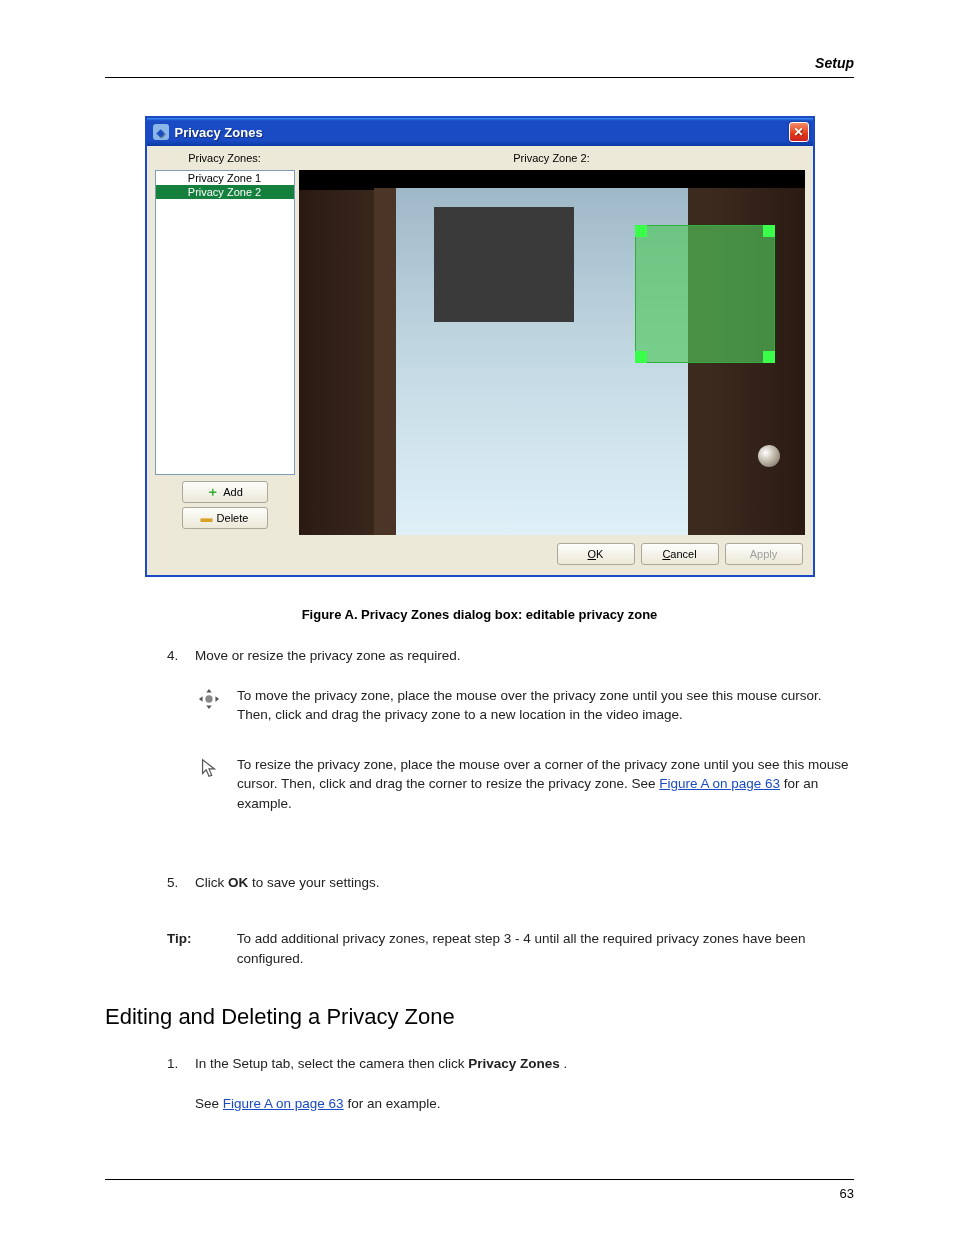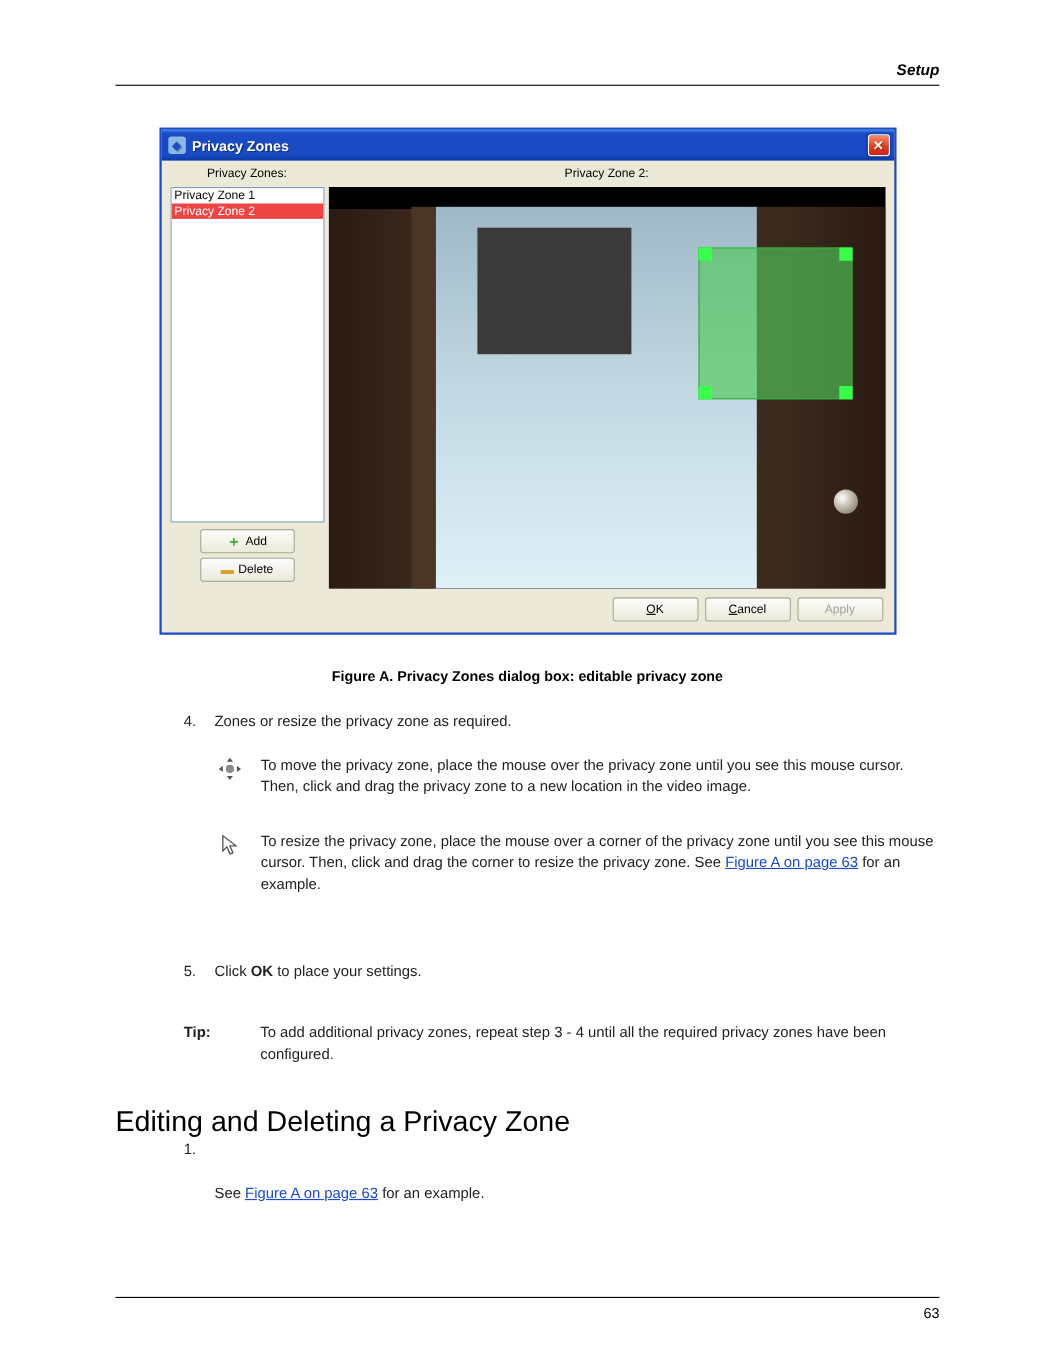--- a/index.html
+++ b/index.html
@@ -79,22 +79,22 @@
     font-family: Tahoma, sans-serif;
   }
   .listbox {
     background: #fff;
     border: 1px solid #7f9db9;
     height: 305px;
     overflow: hidden;
     font-size: 11px;
     font-family: Tahoma, sans-serif;
   }
-  .list-item { padding: 0 3px; line-height: 14px; }
-  .list-item.selected { background: #ef4444; color: #fff; }
+  .list-item { padding: 0 3px; line-height: 14px; text-align: center; }
+  .list-item.selected { background: #15803d; color: #fff; }
   .side-btns { margin-top: 6px; display:flex; flex-direction:column; gap:4px; align-items:center; }
   .winbtn {
     width: 86px;
     height: 22px;
     background: linear-gradient(to bottom, #fdfdfb, #ece9d8);
     border: 1px solid #aca899;
     border-radius: 3px;
     font-size: 11px;
     font-family: Tahoma, sans-serif;
     display: flex; align-items: center; justify-content: center;
@@ -149,21 +149,21 @@
   .indent { padding-left: 62px; }
   .step-row { display:flex; align-items:flex-start; margin-bottom: 30px; }
   .step-num { width: 28px; flex-shrink:0; }
   .step-bullets { list-style: none; padding-left: 0; }
   .step-bullets li { display:flex; gap:14px; margin-bottom: 30px; align-items:flex-start;margin-top:20px; }
   .bullet-icon { width: 28px; display:flex; justify-content:center; padding-top:2px; flex-shrink:0; }
   .last-para { margin-bottom: 36px; }
   .tip-row { display:flex; gap:31px; margin-bottom: 36px; }
   .tip-label { font-weight:bold; width:40px; }
   .link { color:#1a4bc4; text-decoration: underline; }
-  .h2 { font-size: 26px; font-weight: normal; font-family: "Segoe UI", Helvetica, sans-serif; }
+  .h2 { font-size: 22px; font-weight: normal; margin-bottom: 24px; font-family: "Segoe UI", Helvetica, sans-serif; }
 
   .move-cursor svg, .arrow-cursor svg { width:22px; height:22px; }
 
   .footer-rule {
     border:none; border-top:1.2px solid #000;
     position:absolute; left:105px; right:100px; bottom:55px;
   }
   .page-num {
     position:absolute; right:100px; bottom:34px;
     font-weight:normal; font-size:13px;
@@ -234,21 +234,21 @@
     </div>
   </div>
 
   <div class="figcap">Figure A.   Privacy Zones dialog box: editable privacy zone</div>
 
   <div class="content-text indent">
 
     <div class="step-row">
       <div class="step-num">4.</div>
       <div>
-        <div style="margin-bottom:18px;">Zones or resize the privacy zone as required.</div>
+        <div style="margin-bottom:18px;">Move or resize the privacy zone as required.</div>
         <ul class="step-bullets">
           <li>
             <span class="bullet-icon move-cursor">
               <svg viewBox="0 0 24 24">
                   <g fill="#555">
                     <circle cx="12" cy="12" r="4" fill="#888"></circle>
                     <polygon points="12,1 9,5 15,5"></polygon>
                     <polygon points="12,23 9,19 15,19"></polygon>
                     <polygon points="1,12 5,9 5,15"></polygon>
                     <polygon points="23,12 19,9 19,15"></polygon>
@@ -271,36 +271,41 @@
           </li>
         </ul>
       </div>
     </div>
 
     <div class="step-row last-para">
       <div class="step-num">5.</div>
       <div>
         <span>Click </span>
         <b>OK</b>
-        <span> to place your settings.</span>
+        <span> to save your settings.</span>
       </div>
     </div>
 
     <div class="tip-row">
       <span class="tip-label">Tip:</span>
       <span>To add additional privacy zones, repeat step 3 - 4 until all the required privacy zones have been configured.</span>
     </div>
 
   </div>
 
   <div class="h2">Editing and Deleting a Privacy Zone</div>
 
   <div class="content-text indent">
     <div class="step-row" style="margin-bottom:20px;">
       <div class="step-num">1.</div>
+      <div>
+        <span>In the Setup tab, select the camera then click </span>
+        <b>Privacy Zones</b>
+        <span>.</span>
+      </div>
     </div>
     <div style="padding-left:28px;">
       <span>See </span>
       <a class="link">Figure A on page 63</a>
       <span> for an example.</span>
     </div>
   </div>
 
 </div>
 

